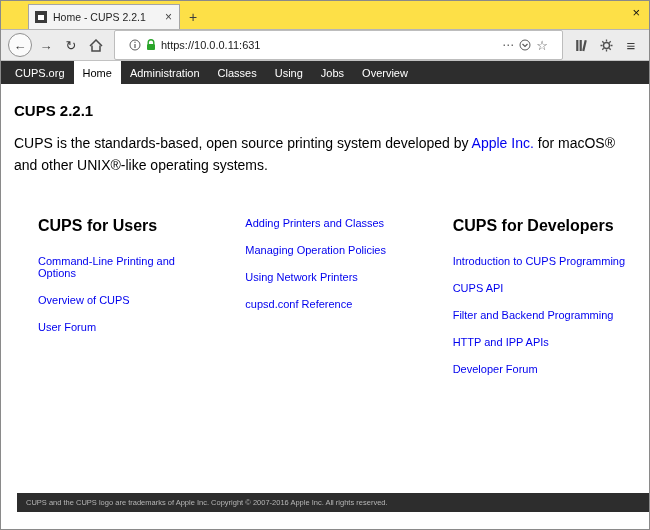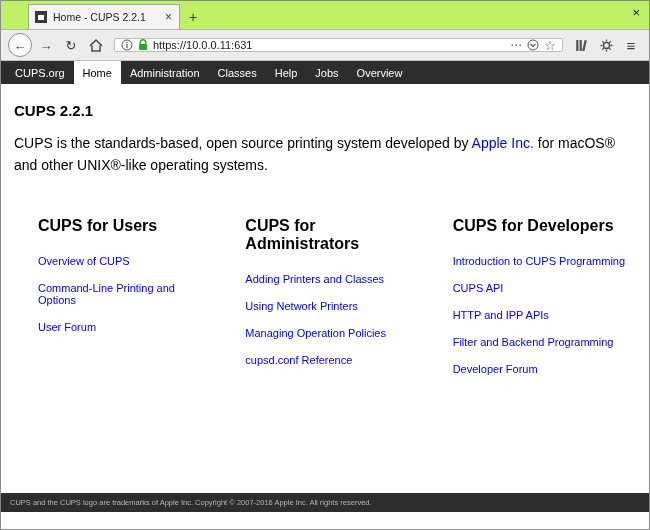--- a/index.html
+++ b/index.html
@@ -8,21 +8,21 @@
     font-family: "Liberation Sans", sans-serif;
     background: #ffffff;
     position: relative;
     overflow: hidden;
     border: 1px solid #8a8a8a;
   }
 
   
   .tabbar {
     height: 29px;
-    background: #bef264;
+    background: #fde047;
     display: flex;
     align-items: flex-end;
     position: relative;
     border-bottom: 1px solid #b5b5b5;
   }
   .tab {
     display: flex;
     align-items: center;
     gap: 6px;
     width: 152px;
@@ -80,27 +80,27 @@
     flex: 0 0 auto;
   }
   .navbtn.back {
     border: 1px solid #8f8f8f;
     border-radius: 50%;
     background: #fbfbfb;
     width: 24px; height: 24px;
   }
   .urlbar {
     flex: 1;
-    height: 14px;
+    height: 30px;
     background: #ffffff;
     border: 1px solid #bdbdbd;
     border-radius: 2px;
     display: flex;
     align-items: center;
-    padding: 0 6px;
+    padding: 0 14px;
     gap: 5px;
     margin: 0 4px;
     min-width: 0;
   }
   .urlbar input {
     flex: 1;
     min-width: 0;
     border: none; outline: none;
     font-size: 11px;
     color: #1a1a1a;
@@ -151,21 +151,21 @@
   .col a {
     display: block;
     font-size: 11px;
     color: #0000ee;
     text-decoration: none;
     margin-bottom: 15px;
   }
 
   .cups-footer {
     position: absolute;
-    left: 0; right: 0;
+    left: 16px; right: 0;
     bottom: 17px;
     height: 19px;
     background: #2d2d2d;
     display: flex;
     align-items: center;
     padding: 0 9px;
   }
   .cups-footer span { font-size: 7.5px; color: #b5b5b5; }
 </style>
 </head>
@@ -237,50 +237,49 @@
       </svg>
   </span>
   <span class="glyph menu navbtn">≡</span>
 </div>
 
 <nav class="cups-nav">
   <a href="#">CUPS.org</a>
   <a href="#" class="active">Home</a>
   <a href="#">Administration</a>
   <a href="#">Classes</a>
-  <a href="#">Help</a>
+  <a href="#">Using</a>
   <a href="#">Jobs</a>
   <a href="#">Overview</a>
 </nav>
 
 <div class="content">
   <h1 class="page-title">CUPS 2.2.1</h1>
 
   <p class="intro"><span>CUPS is the standards-based, open source printing system developed by </span><a href="#">Apple Inc.</a><span> for macOS® and other UNIX®-like operating systems.</span></p>
 
   <div class="cols">
     <div class="col">
       <h2>CUPS for Users</h2>
+      <a href="#">Command-Line Printing and Options</a>
       <a href="#">Overview of CUPS</a>
-      <a href="#">Command-Line Printing and Options</a>
       <a href="#">User Forum</a>
     </div>
     <div class="col">
-      <h2>CUPS for Administrators</h2>
       <a href="#">Adding Printers and Classes</a>
+      <a href="#">Managing Operation Policies</a>
       <a href="#">Using Network Printers</a>
-      <a href="#">Managing Operation Policies</a>
       <a href="#">cupsd.conf Reference</a>
     </div>
     <div class="col">
       <h2>CUPS for Developers</h2>
       <a href="#">Introduction to CUPS Programming</a>
       <a href="#">CUPS API</a>
+      <a href="#">Filter and Backend Programming</a>
       <a href="#">HTTP and IPP APIs</a>
-      <a href="#">Filter and Backend Programming</a>
       <a href="#">Developer Forum</a>
     </div>
   </div>
 </div>
 
 <div class="cups-footer">
   <span>CUPS and the CUPS logo are trademarks of Apple Inc. Copyright © 2007-2016 Apple Inc. All rights reserved.</span>
 </div>
 
 </body></html>

